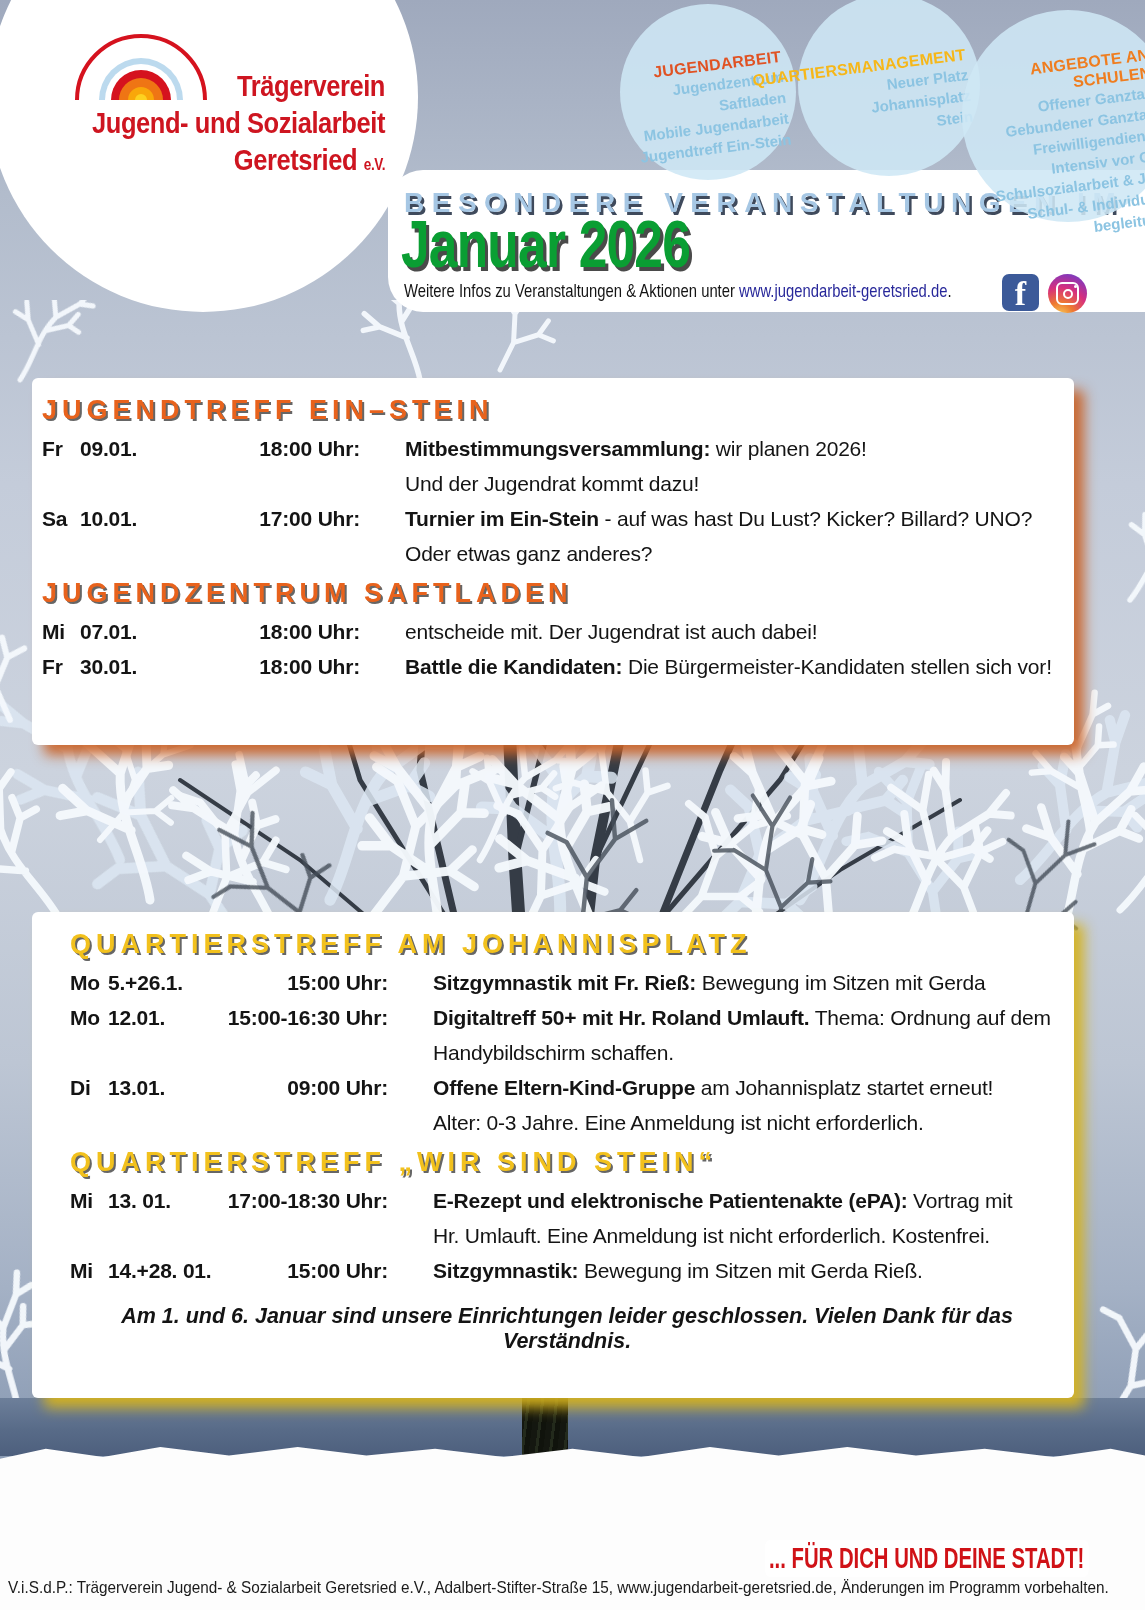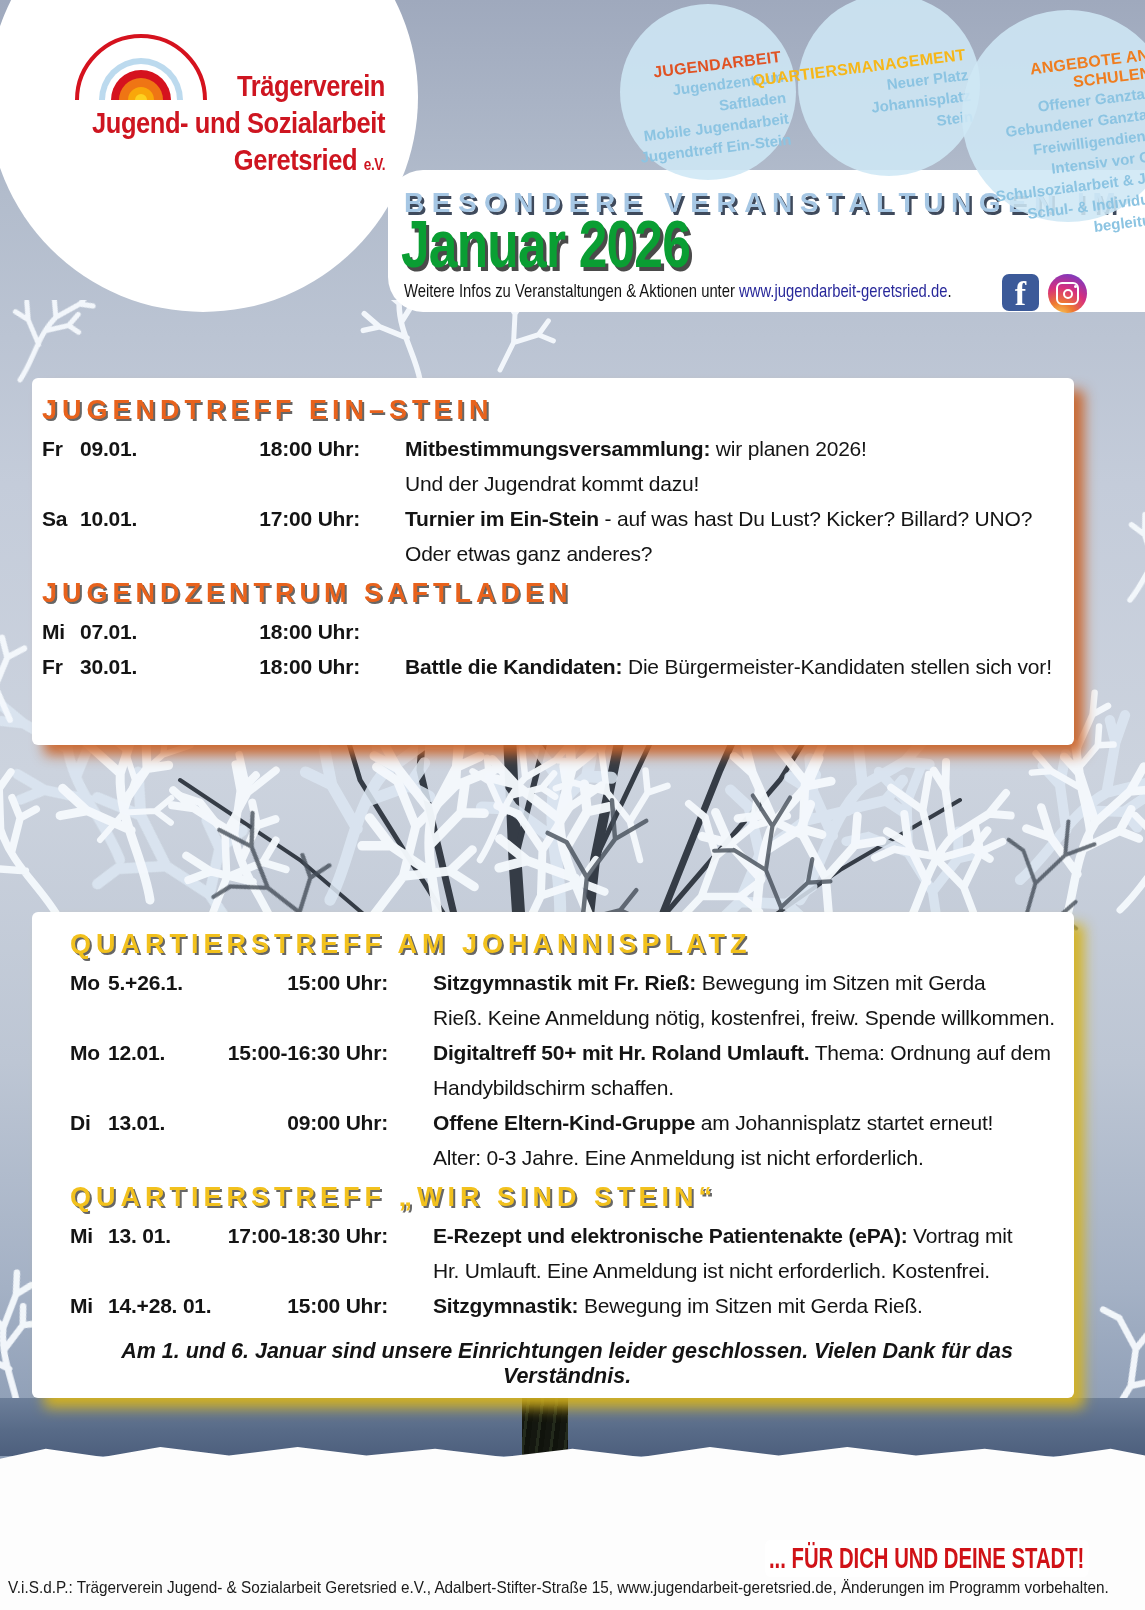--- a/index.html
+++ b/index.html
@@ -238,20 +238,21 @@
             <div class="dline"><b>Turnier im Ein-Stein</b><span> - auf was hast Du Lust? Kicker? Billard? UNO?</span></div>
             <div class="dline"><span>Oder etwas ganz anderes?</span></div>
           </div>
         </div>
         <div class="sec-heading" style="color: rgb(232, 98, 28);">JUGENDZENTRUM SAFTLADEN</div>
         <div class="event">
           <div class="c-day">Mi</div>
           <div class="c-date">07.01.</div>
           <div class="c-time">18:00 Uhr:</div>
           <div class="c-desc">
+            <div class="dline"><span>entscheide mit. Der Jugendrat ist auch dabei!</span></div>
           </div>
         </div>
         <div class="event">
           <div class="c-day">Fr</div>
           <div class="c-date">30.01.</div>
           <div class="c-time">18:00 Uhr:</div>
           <div class="c-desc">
             <div class="dline"><b>Battle die Kandidaten:</b><span> Die Bürgermeister-Kandidaten stellen sich vor!</span></div>
           </div>
         </div>
@@ -259,21 +260,20 @@
     </div>
   <div class="card" id="card2">
       <div class="card-body">
         <div class="sec-heading" style="color: rgb(242, 193, 29);">QUARTIERSTREFF AM JOHANNISPLATZ</div>
         <div class="event">
           <div class="c-day">Mo</div>
           <div class="c-date">5.+26.1.</div>
           <div class="c-time">15:00 Uhr:</div>
           <div class="c-desc">
             <div class="dline"><b>Sitzgymnastik mit Fr. Rieß:</b><span>  Bewegung im Sitzen mit Gerda</span></div>
-            <div class="dline"><span>Rieß. Keine Anmeldung nötig, kostenfrei, freiw. Spende willkommen.</span></div>
           </div>
         </div>
         <div class="event">
           <div class="c-day">Mo</div>
           <div class="c-date">12.01.</div>
           <div class="c-time">15:00-16:30 Uhr:</div>
           <div class="c-desc">
             <div class="dline"><b>Digitaltreff 50+ mit Hr. Roland Umlauft.</b><span> Thema: Ordnung auf dem</span></div>
             <div class="dline"><span>Handybildschirm schaffen.</span></div>
           </div>

